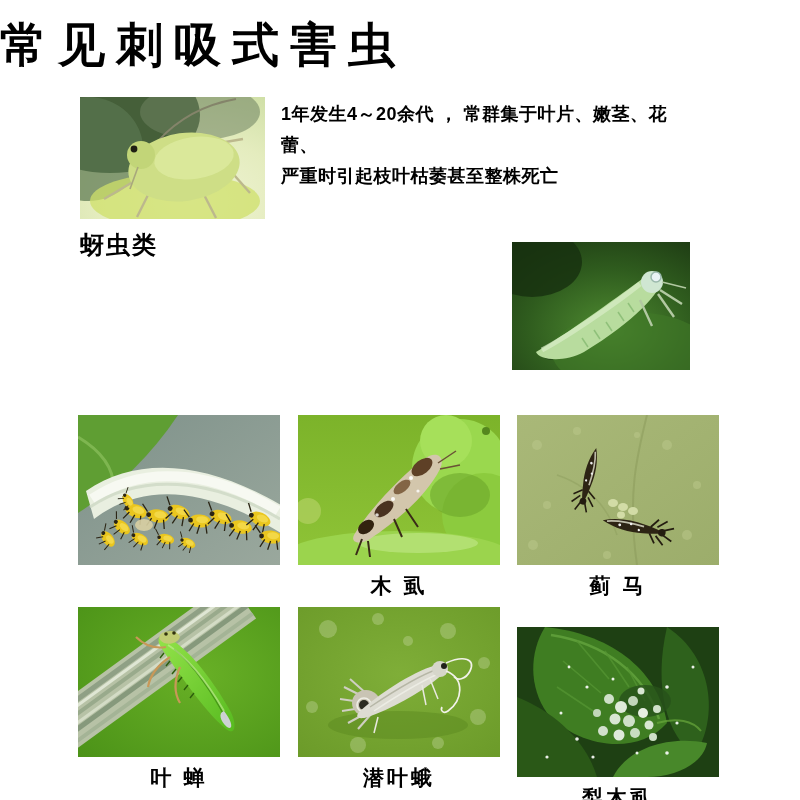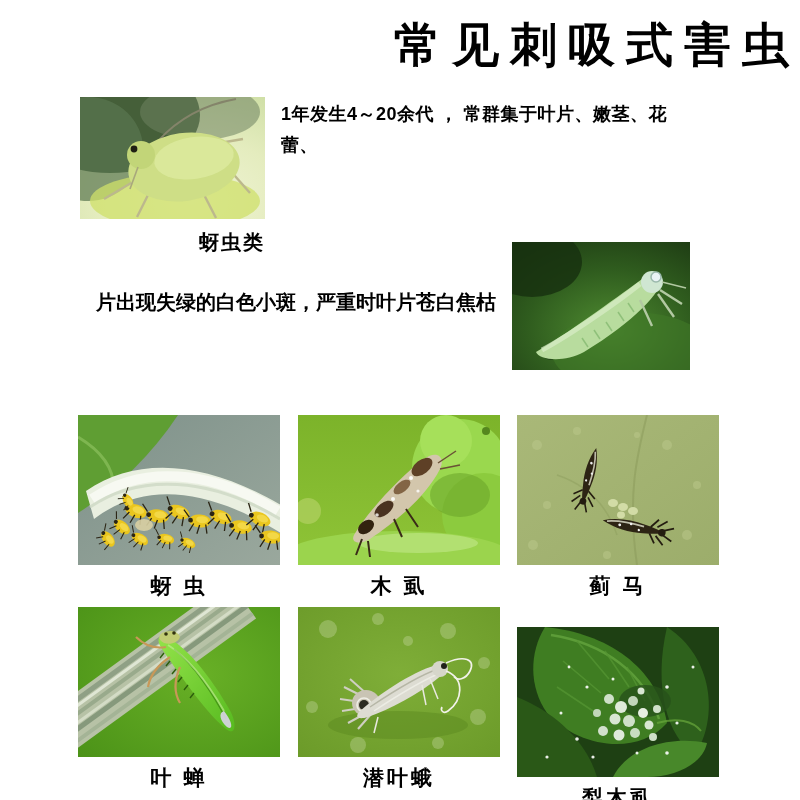--- a/index.html
+++ b/index.html
@@ -1,26 +1,26 @@
 <!DOCTYPE html>
 <html><head>
 <meta charset="utf-8">
 <style>
   html,body{margin:0;padding:0;background:#fff;}
   .page{position:relative;width:800px;height:800px;background:#ffffff;overflow:hidden;
         font-family:"Liberation Sans","DejaVu Sans",sans-serif;color:#000;}
-  .title{position:absolute;top:14px;left:0;width:800px;text-align:right;
+  .title{position:absolute;top:14px;left:0;width:800px;text-align:left;
          font-size:47px;font-weight:bold;letter-spacing:11px;margin:0;}
   figure{margin:0;padding:0;position:absolute;overflow:hidden;}
   figure svg{display:block;}
   .photo-aphid-macro{left:80px;top:97px;width:185px;height:122px;}
   .desc1{position:absolute;left:281px;top:99px;width:420px;font-size:18px;
          line-height:31px;font-weight:600;letter-spacing:0.5px;}
-  .caption1{position:absolute;left:80px;top:229px;width:185px;text-align:right;
-            font-size:20px;font-weight:bold;letter-spacing:2px;}
+  .caption1{position:absolute;left:80px;top:229px;width:185px;text-align:left;
+            font-size:24px;font-weight:bold;letter-spacing:2px;}
   .desc2{position:absolute;left:96px;top:284px;width:416px;font-size:20px;
          line-height:37px;font-weight:600;}
   .photo-leafhopper{left:512px;top:242px;width:178px;height:128px;}
   .caption2{position:absolute;left:512px;top:381px;width:178px;text-align:center;
             font-size:21px;font-weight:bold;letter-spacing:2px;}
   .cell{position:absolute;width:202px;}
   .cell figure{position:relative;width:202px;height:150px;}
   .glabel{margin-top:7px;text-align:center;font-size:21px;font-weight:bold;letter-spacing:3px;}
   .c0{left:78px;top:415px;} .c1{left:298px;top:415px;} .c2{left:517px;top:415px;}
   .c3{left:78px;top:607px;} .c4{left:298px;top:607px;} .c5{left:517px;top:607px;margin-top:20px;}
@@ -59,26 +59,26 @@
         <ellipse cx="114" cy="61" rx="40" ry="21" fill="#dcea9e" transform="rotate(-8 114 61)" opacity="0.85"></ellipse>
         <circle cx="61" cy="58" r="14" fill="#c2d578"></circle>
         <circle cx="54" cy="52" r="3.4" fill="#1f1f14"></circle>
         <path d="M58 70 L50 92" stroke="#a8a87c" stroke-width="1.6"></path>
       </g>
     </svg>
   </figure>
 
   <div class="desc1">
     <div>1年发生4～20余代 ， 常群集于叶片、嫩茎、花蕾、</div>
+    <div>严重时引起枝叶枯萎甚至整株死亡</div>
   </div>
 
   <div class="caption1">蚜虫类</div>
 
   <div class="desc2">
-    <div>片出现失绿的白色小斑，严重时叶片苍白焦枯</div>
   </div>
 
   <figure class="photo-leafhopper">
     <svg width="178" height="128" viewBox="0 0 178 128">
       <defs>
         <radialGradient id="g2bg" cx="55%" cy="68%" r="85%">
           <stop offset="0%" stop-color="#4e8a30"></stop>
             <stop offset="55%" stop-color="#2f5c1e"></stop>
             <stop offset="100%" stop-color="#1d3a13"></stop>
         </radialGradient>
@@ -142,21 +142,20 @@
           <use href="#aph" transform="translate(44,112) rotate(40) scale(0.85)"></use>
           <use href="#aph" transform="translate(30,124) rotate(52) scale(0.8)"></use>
           <use href="#aph" transform="translate(62,124) rotate(30) scale(0.8)"></use>
           <use href="#aph" transform="translate(88,124) rotate(14) scale(0.75)"></use>
           <use href="#aph" transform="translate(110,128) rotate(26) scale(0.7)"></use>
           <use href="#aph" transform="translate(50,86) rotate(60) scale(0.7)"></use>
           <ellipse cx="66" cy="110" rx="9" ry="6" fill="#d8cfa2" opacity="0.9"></ellipse>
         </g>
       </svg>
     </figure>
-    <div class="glabel">蚜 虫</div>
   </div>
 
   <div class="cell c1">
     <figure>
       <svg width="202" height="150" viewBox="0 0 202 150">
         <defs>
           <linearGradient id="g4bg" x1="0" y1="0" x2="0" y2="1">
             <stop offset="0%" stop-color="#7cb32a"></stop>
               <stop offset="100%" stop-color="#8fc437"></stop>
           </linearGradient>

